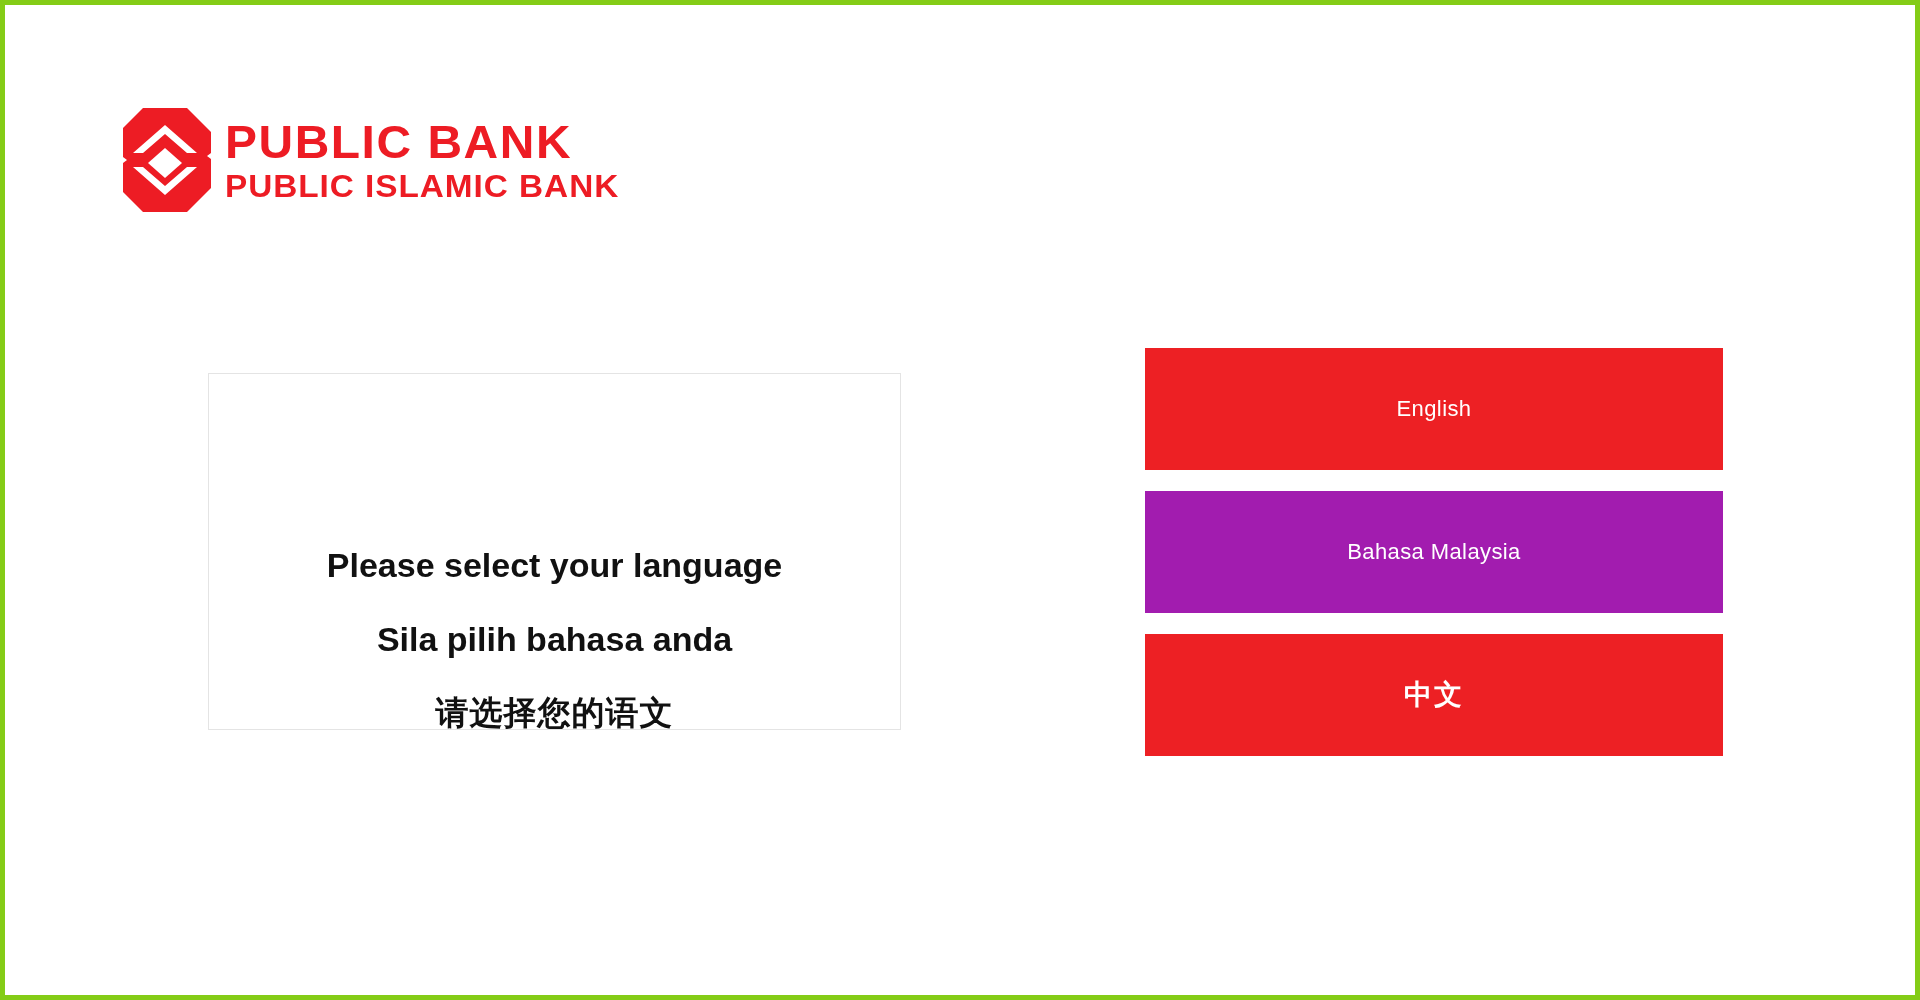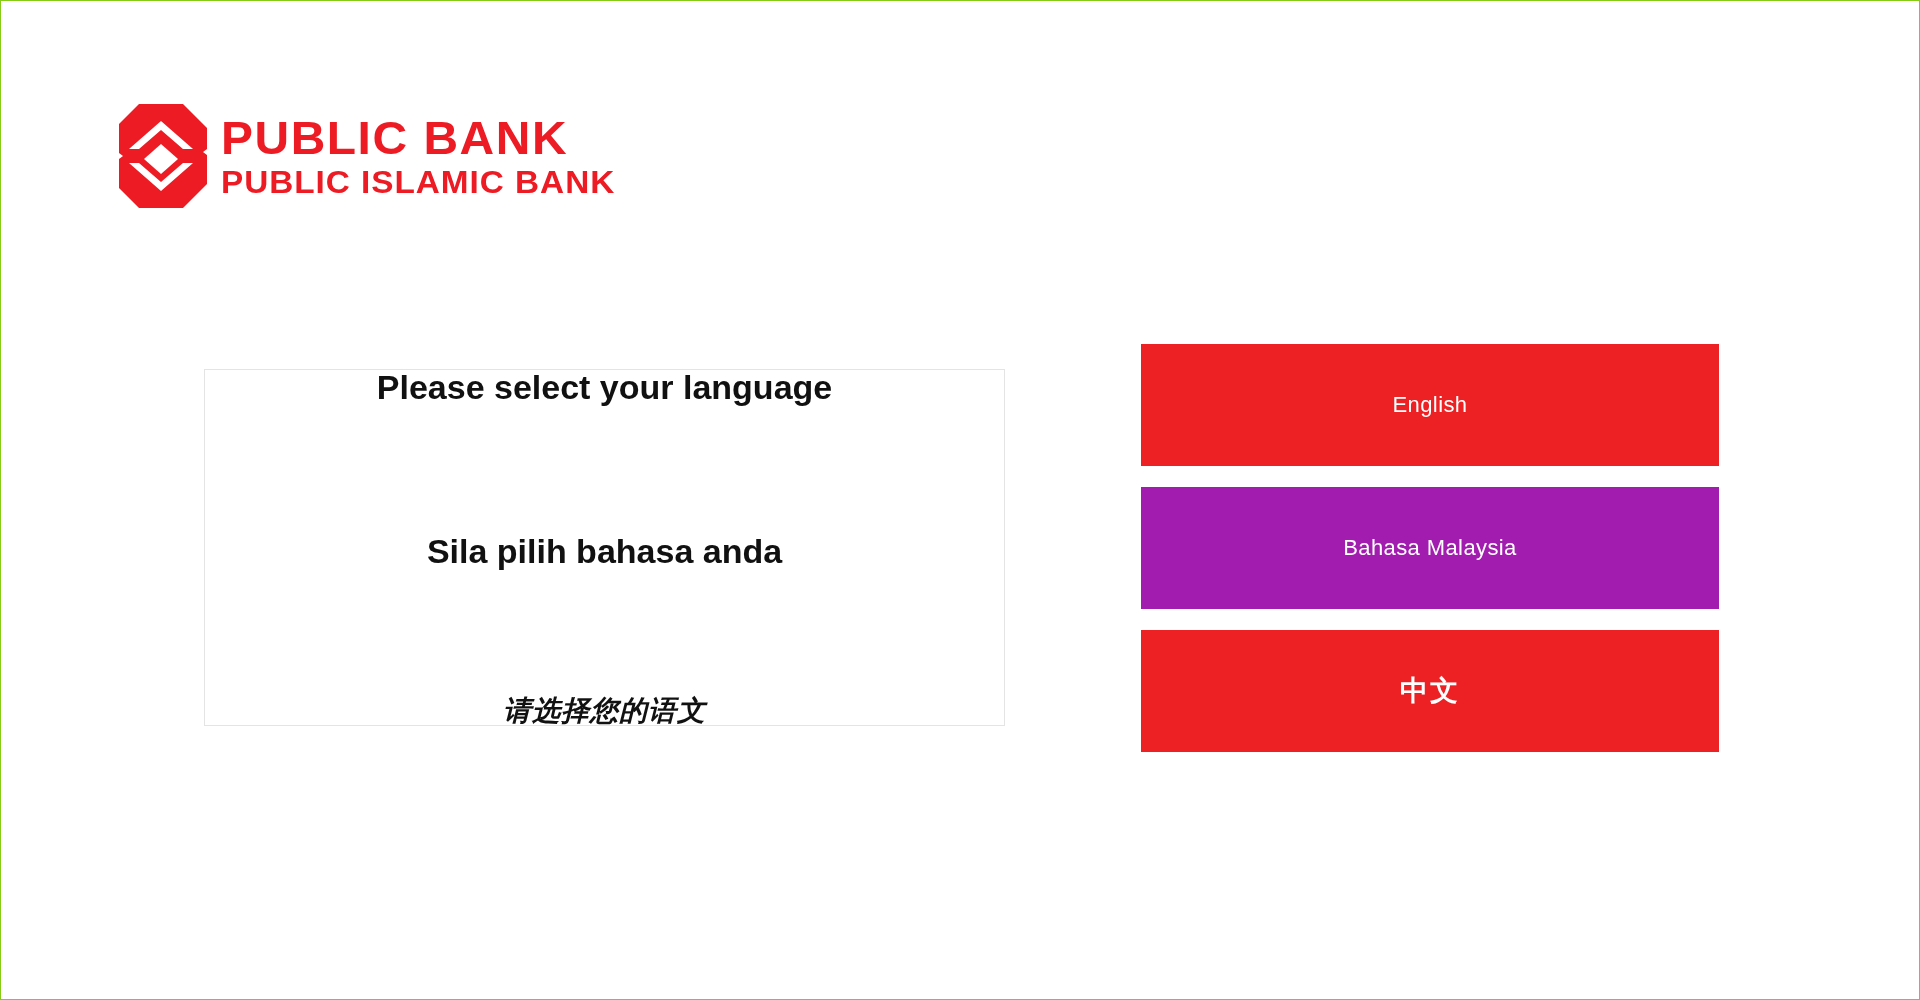--- a/index.html
+++ b/index.html
@@ -16,21 +16,21 @@
   }
 
   
   #page {
     position: absolute;
     left: 0;
     top: 0;
     width: 1920px;
     height: 1000px;
     box-sizing: border-box;
-    border: 1px solid #84cc16;
+    border: 5px solid #84cc16;
     background: #ffffff;
   }
 
   
   #brand {
     position: absolute;
     left: 114px;
     top: 103px;
     display: flex;
     align-items: center;
@@ -68,44 +68,43 @@
     transform: scaleX(1.075);
     transform-origin: left center;
     white-space: nowrap;
   }
 
   
   #prompt-panel {
     position: absolute;
     left: 203px;
     top: 368px;
-    width: 801px;
+    width: 693px;
     height: 357px;
     box-sizing: border-box;
     border: 1px solid #e4e4e4;
     background: #ffffff;
     display: flex;
     flex-direction: column;
     align-items: center;
-    justify-content: space-between;
+    justify-content: flex-end;
   }
   .prompt-line {
     color: #111111;
     font-weight: 700;
     font-size: 34px;
     line-height: 1;
     text-align: center;
     white-space: nowrap;
   }
-  .prompt-line + .prompt-line { margin-top: 51px; }
+  .prompt-line + .prompt-line { margin-top: 40px; }
   .prompt-line.cjk {
     font-family: "DejaVu Sans", "Liberation Sans", sans-serif;
-    font-size: 28px;
+    font-size: 33px;
     letter-spacing: 1px;
-    font-style: italic;
   }
 
   
   #language-buttons {
     position: absolute;
     left: 1140px;
     top: 343px;
     width: 578px;
     display: flex;
     flex-direction: column;

